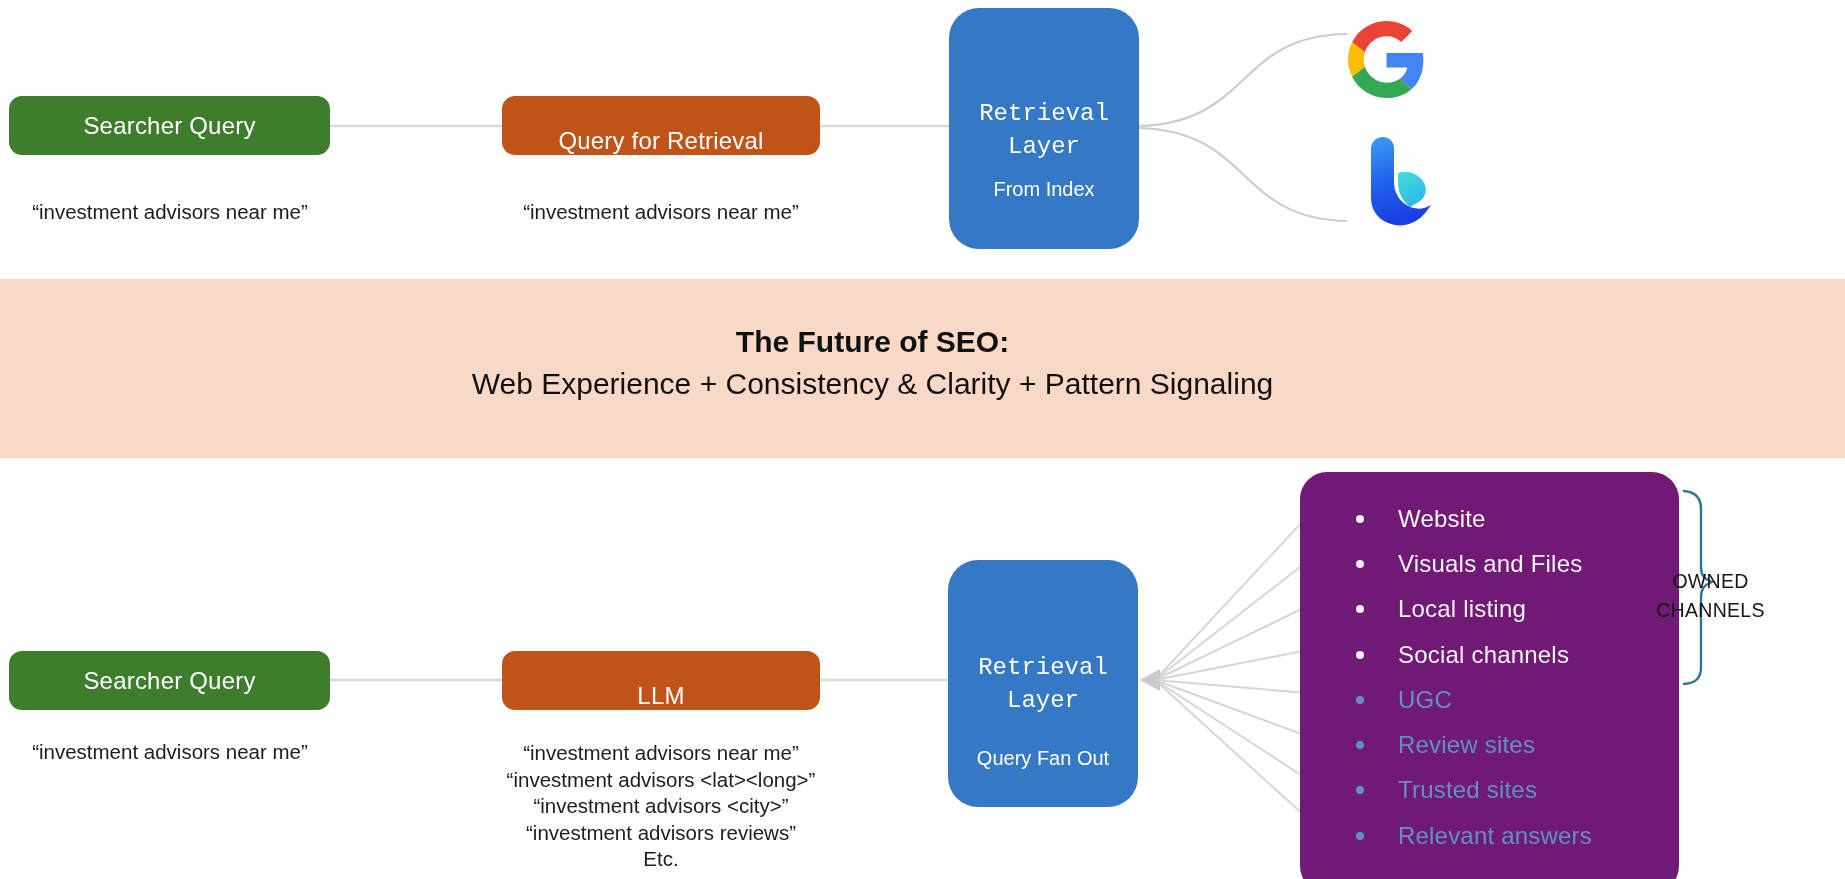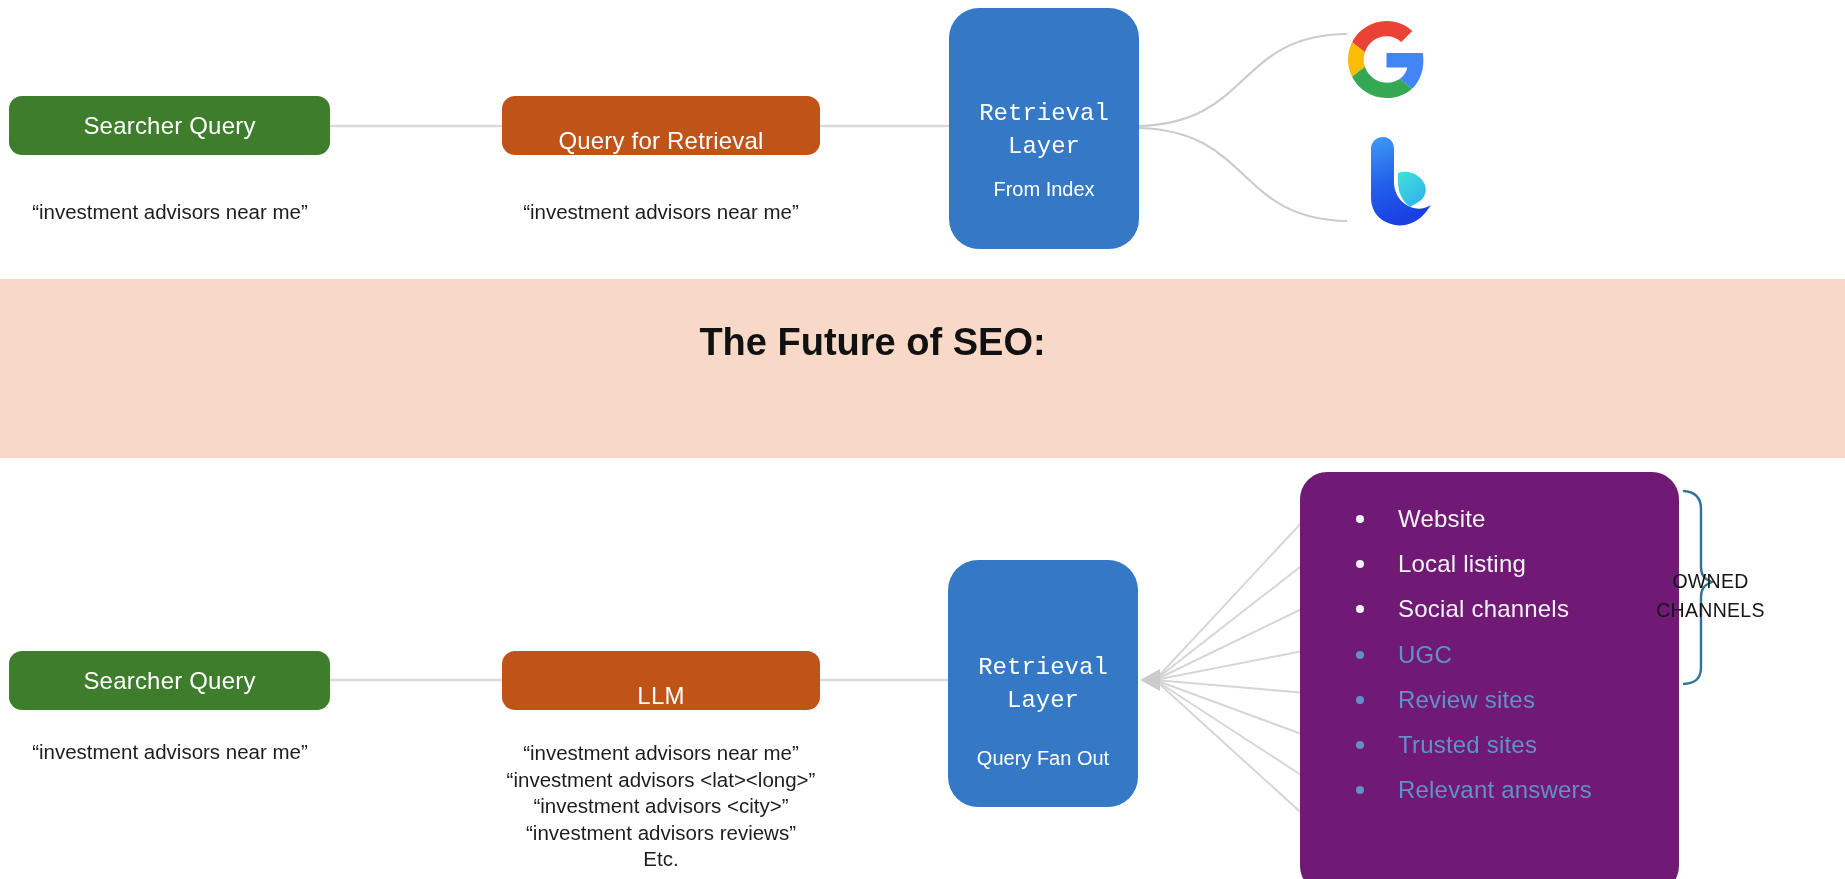--- a/index.html
+++ b/index.html
@@ -31,21 +31,21 @@
   }
   .llm-queries{
     position:absolute;left:475px;top:740px;width:372px;z-index:2;
     font-size:20.5px;color:#1D1D1D;text-align:center;line-height:26.5px;
   }
   .banner{
     position:absolute;left:0;top:279px;width:1845px;height:179px;
     background:#F8D9C8;z-index:2;box-sizing:border-box;
     padding-top:46px;padding-right:100px;text-align:center;color:#111111;
   }
-  .banner-title{font-size:38px;font-weight:bold;line-height:34px;}
+  .banner-title{font-size:30px;font-weight:bold;line-height:34px;}
   .banner-subtitle{font-size:30px;font-weight:normal;line-height:42px;margin-top:4px;}
   .dark-card{
     position:absolute;left:1300px;top:472px;width:379px;height:421px;
     background:#701a75;border-radius:27px;z-index:2;overflow:hidden;
   }
   .dark-card ul{list-style:none;margin:0;padding:24px 0 0 0;}
   .dark-card li{
     height:45.3px;display:flex;align-items:center;
     padding-left:56px;font-size:24px;letter-spacing:0.2px;
   }
@@ -131,20 +131,21 @@
           <stop offset="1" stop-color="#2FB6EC"></stop>
         </linearGradient>
       </defs>
       <path fill="url(#bingStem)" d="M17,2 C10,2 5,7 5,14 L5,62 C5,77 14,87 29,90 C41,92 53,86 60,77 L65,70 C57,75 47,75 39,69 C32,64 28,56 28,47 L28,14 C28,7 24,2 17,2 Z"></path>
       <path fill="url(#bingLeaf)" d="M32,38 C43,34 55,40 59,50 C61,56 59,62 54,66 L44,72 C36,66 32,57 32,47 Z"></path>
     </svg>
   </div>
 
   <div class="banner">
     <div class="banner-title">The Future of SEO:</div>
+    <div class="banner-subtitle">Web Experience + Consistency &amp; Clarity + Pattern Signaling</div>
   </div>
 
   <div class="pill pill-green" style="left:9px;top:651px;width:321px;">
     <span>Searcher Query</span>
   </div>
   <div class="quote" style="left:10px;top:739px;width:320px;">“investment advisors near me”</div>
 
   <div class="pill pill-orange" style="left:502px;top:651px;width:318px;">
     <span>LLM</span>
   </div>
@@ -163,20 +164,24 @@
   </div>
 
   <div class="dark-card">
     <ul>
       <li class="c-white">
           <span class="dot"></span>
           <span>Website</span>
         </li>
       <li class="c-white">
           <span class="dot"></span>
+          <span>Visuals and Files</span>
+        </li>
+      <li class="c-white">
+          <span class="dot"></span>
           <span>Local listing</span>
         </li>
       <li class="c-white">
           <span class="dot"></span>
           <span>Social channels</span>
         </li>
       <li class="c-blue">
           <span class="dot"></span>
           <span>UGC</span>
         </li>

